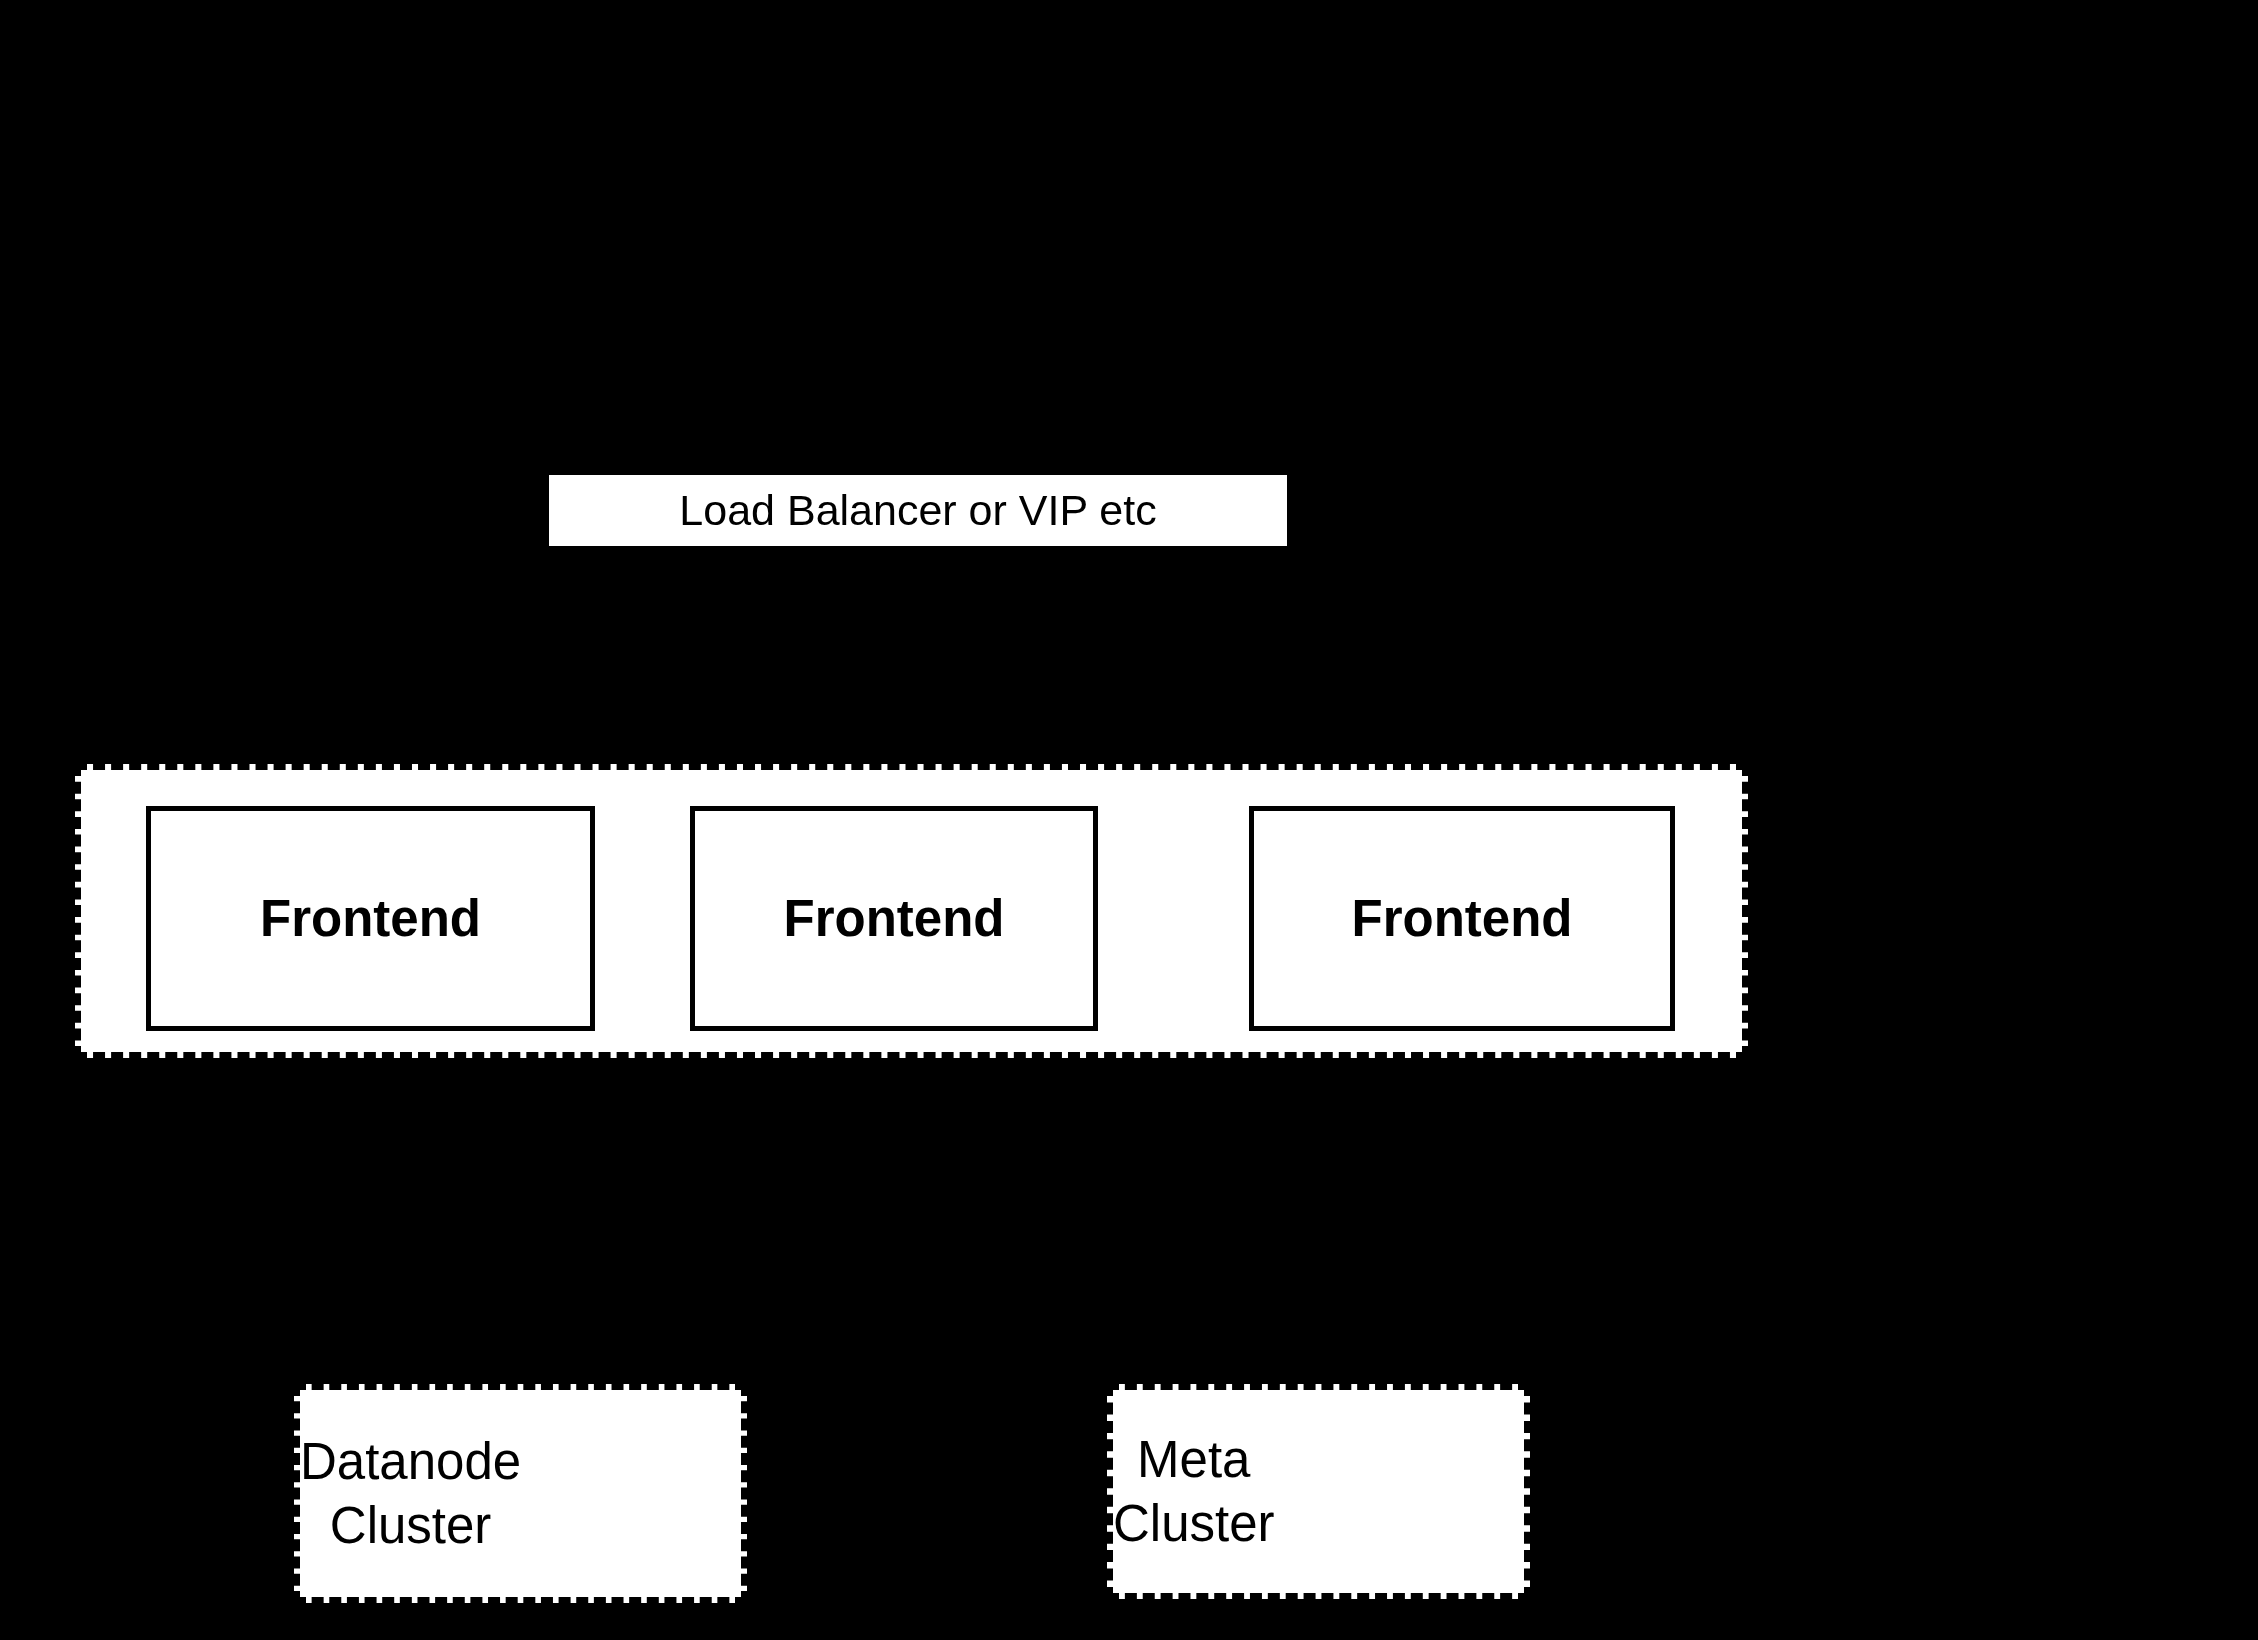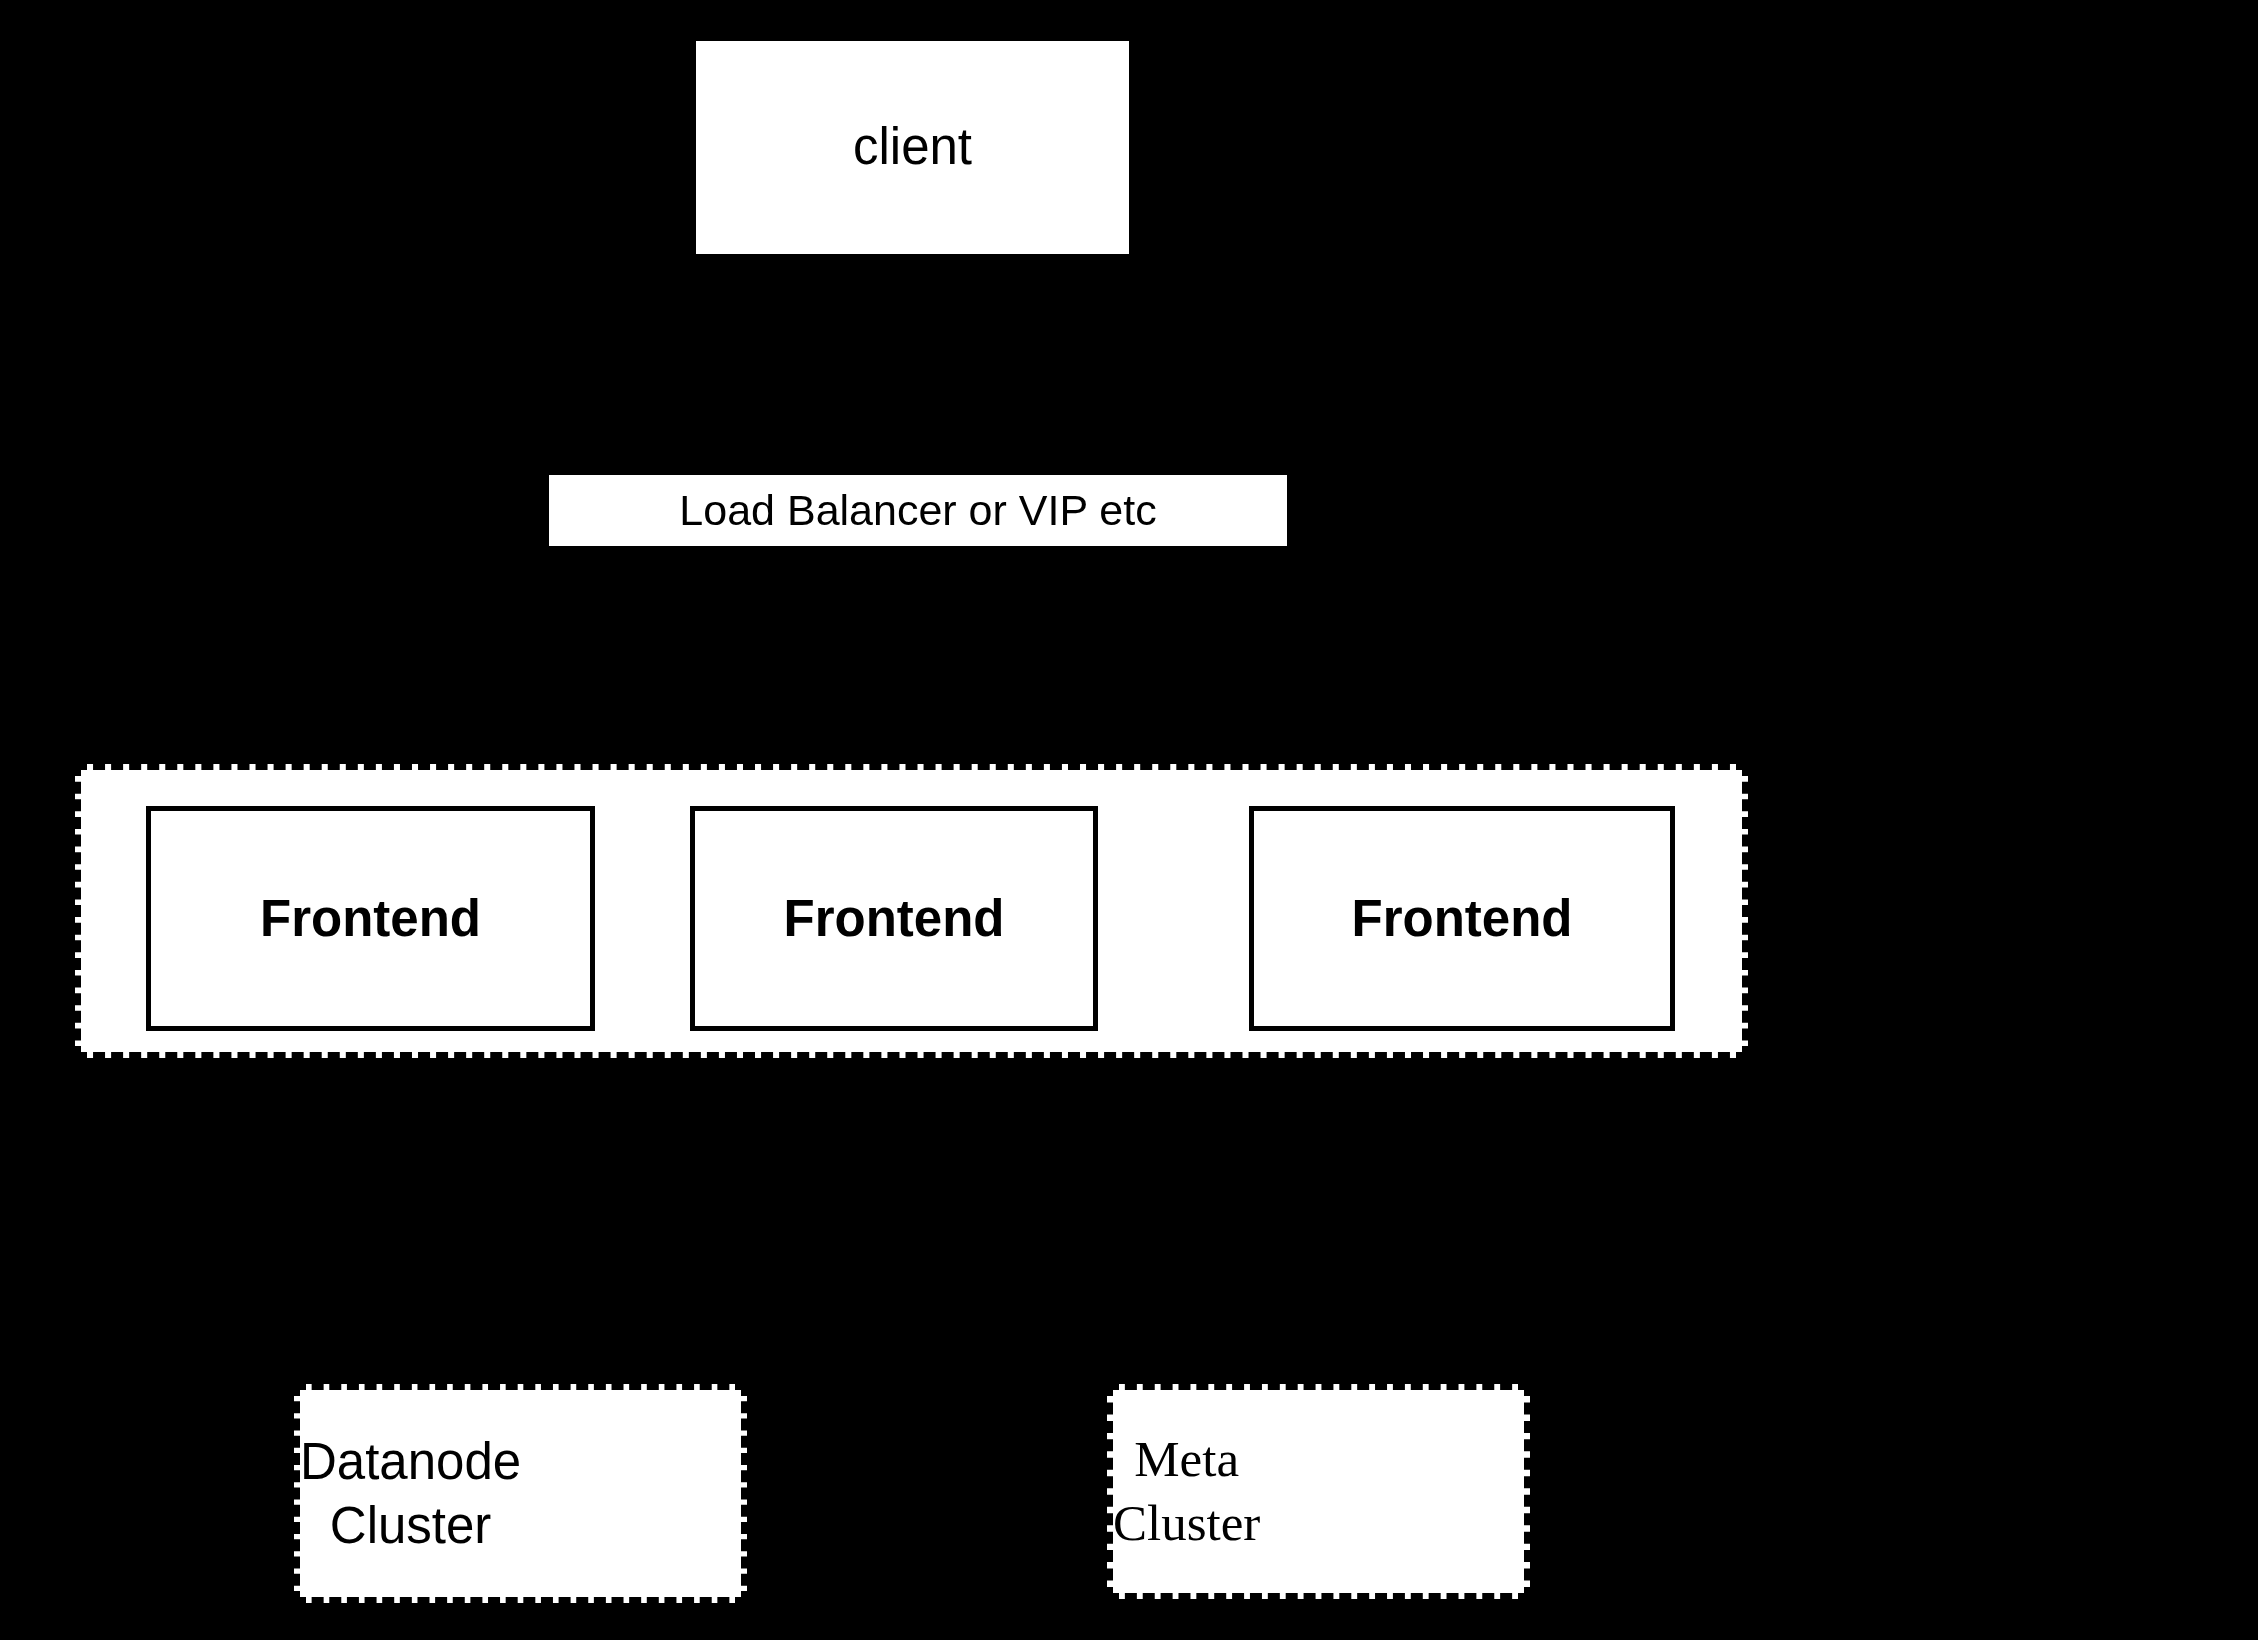--- a/index.html
+++ b/index.html
@@ -99,36 +99,32 @@
     left: 294px;
     top: 1384px;
     width: 453px;
     height: 219px;
   }
   #meta-cluster-node {
     left: 1107px;
     top: 1384px;
     width: 423px;
     height: 215px;
-    font-family: Liberation Serif, serif;
   }
 
   .node-label {
     display: block;
     white-space: pre-line;
   }
 </style>
 </head>
 <body>
 
 <div id="canvas">
 
-  <div class="node" id="client-node">
-    <span class="node-label">client</span>
-  </div>
 
   <div class="node" id="load-balancer-node">
     <span class="node-label">Load Balancer or VIP etc</span>
   </div>
 
   <div id="frontend-group">
 
     <div class="frontend-node" id="frontend-node-1">
       <span class="node-label">Frontend</span>
     </div>

